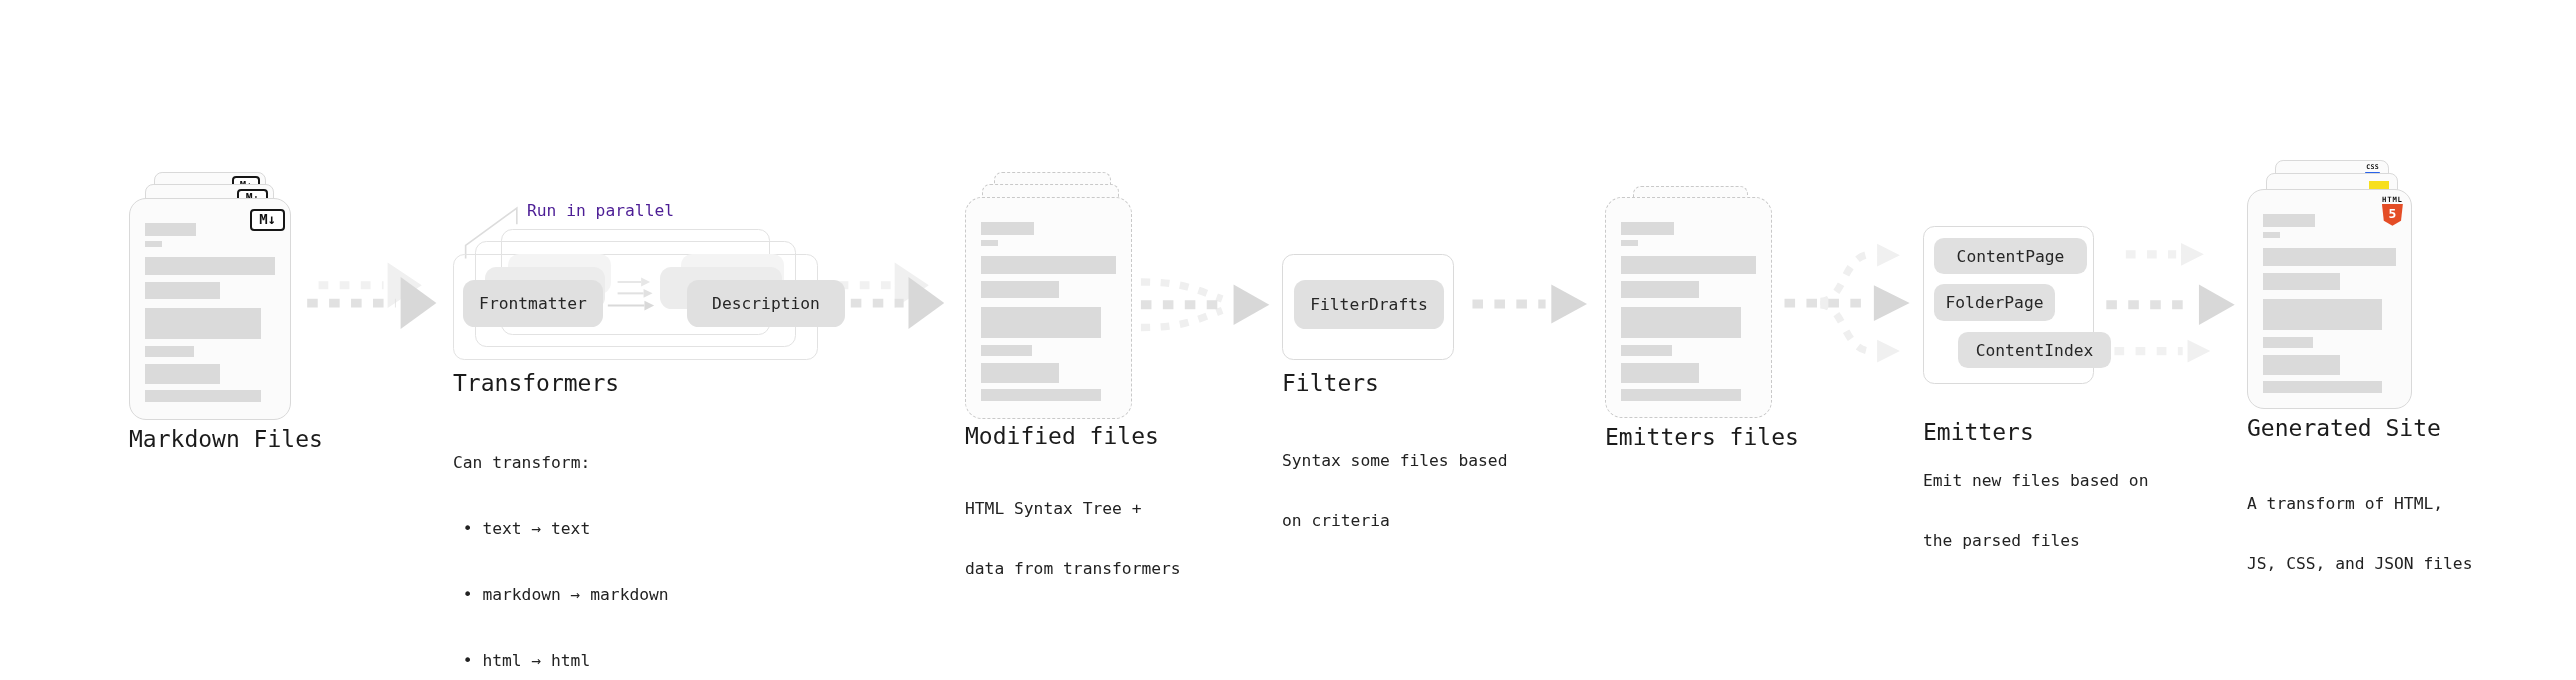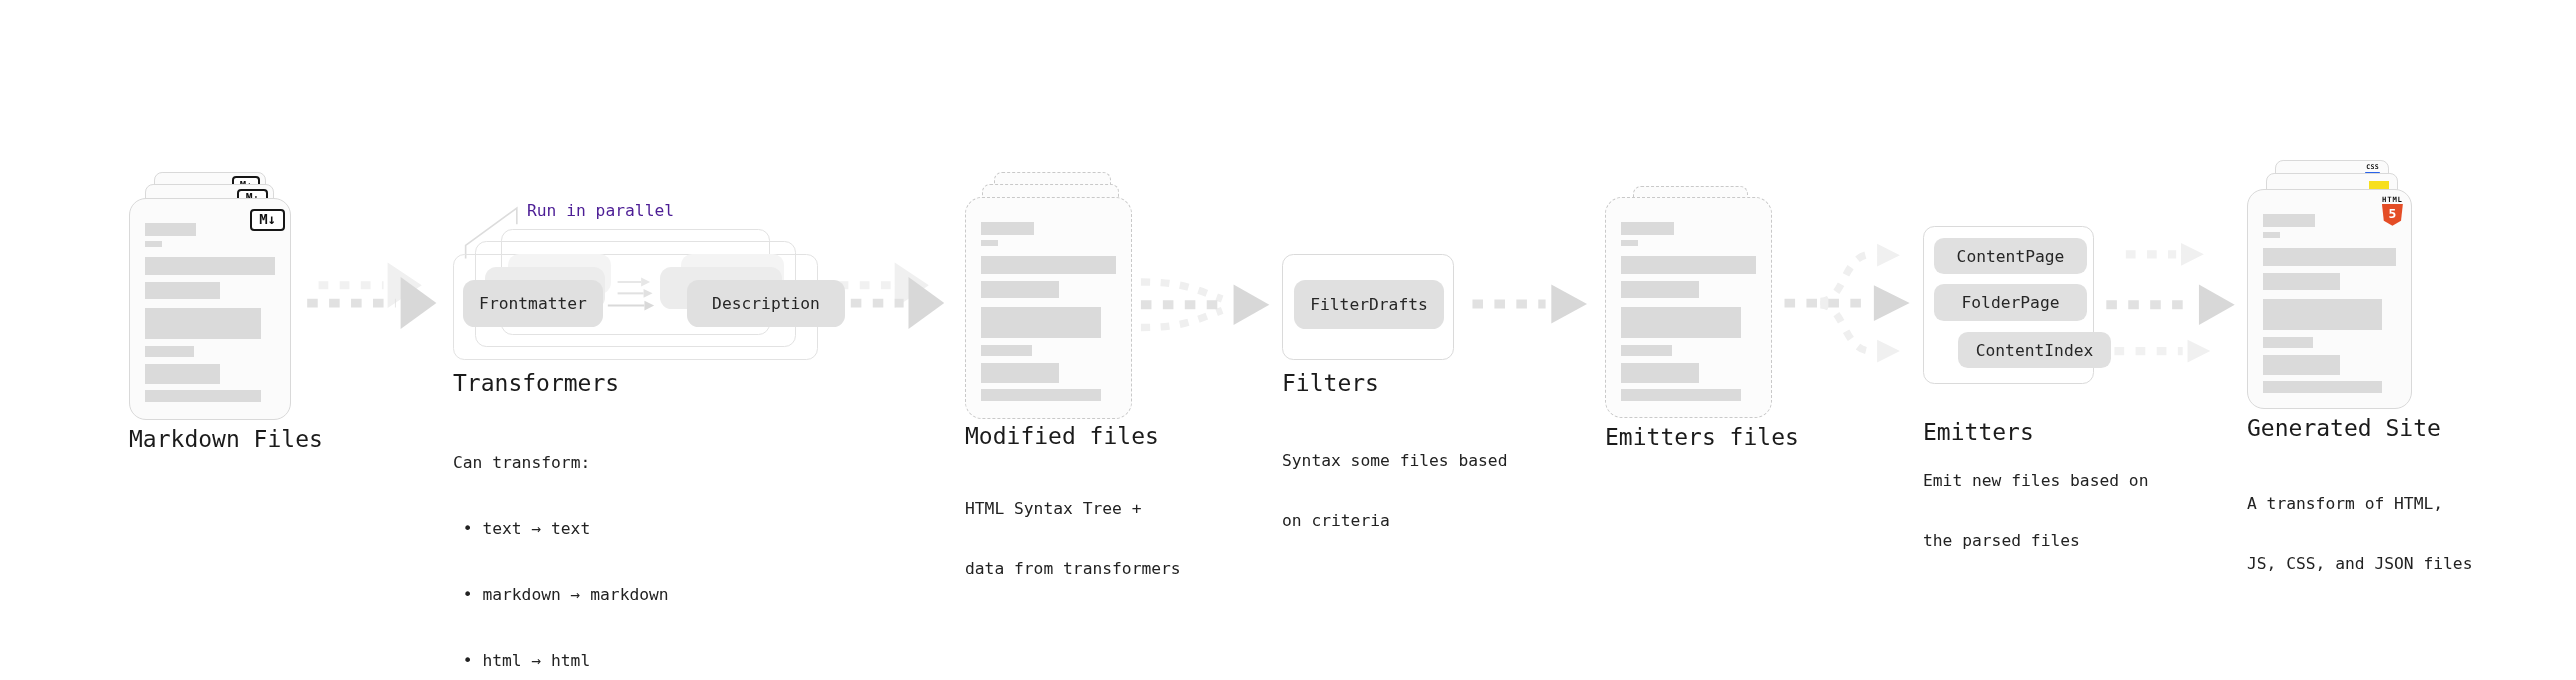--- a/index.html
+++ b/index.html
@@ -223,21 +223,21 @@
           <div class="bar b7"></div>
           <div class="bar b8"></div>
       </div>
     </div>
     <div class="title" style="left:1605px;top:425px;">Emitters files</div>
   </div>
 
   <div>
     <div class="obox darker" style="left:1923px;top:226px;width:171px;height:158px;"></div>
     <div class="pill small" style="left:1934px;top:238px;width:153px;height:36px;">ContentPage</div>
-    <div class="pill small" style="left:1934px;top:284px;width:153px;height:37px;">FolderPage</div>
+    <div class="pill small" style="left:1934px;top:284px;width:121px;height:37px;">FolderPage</div>
     <div class="pill small" style="left:1934px;top:332px;width:153px;height:36px;margin-left:24px;">ContentIndex</div>
     <div class="title" style="left:1923px;top:388px;margin-top:32px;">Emitters</div>
     <div class="desc" style="left:1923px;top:430px;">
       <div>Emit new files based on</div>
       <div>the parsed files</div>
     </div>
   </div>
 
   <div>
     <div class="card back" style="left:2275px;top:160px;width:114px;height:65px;">

